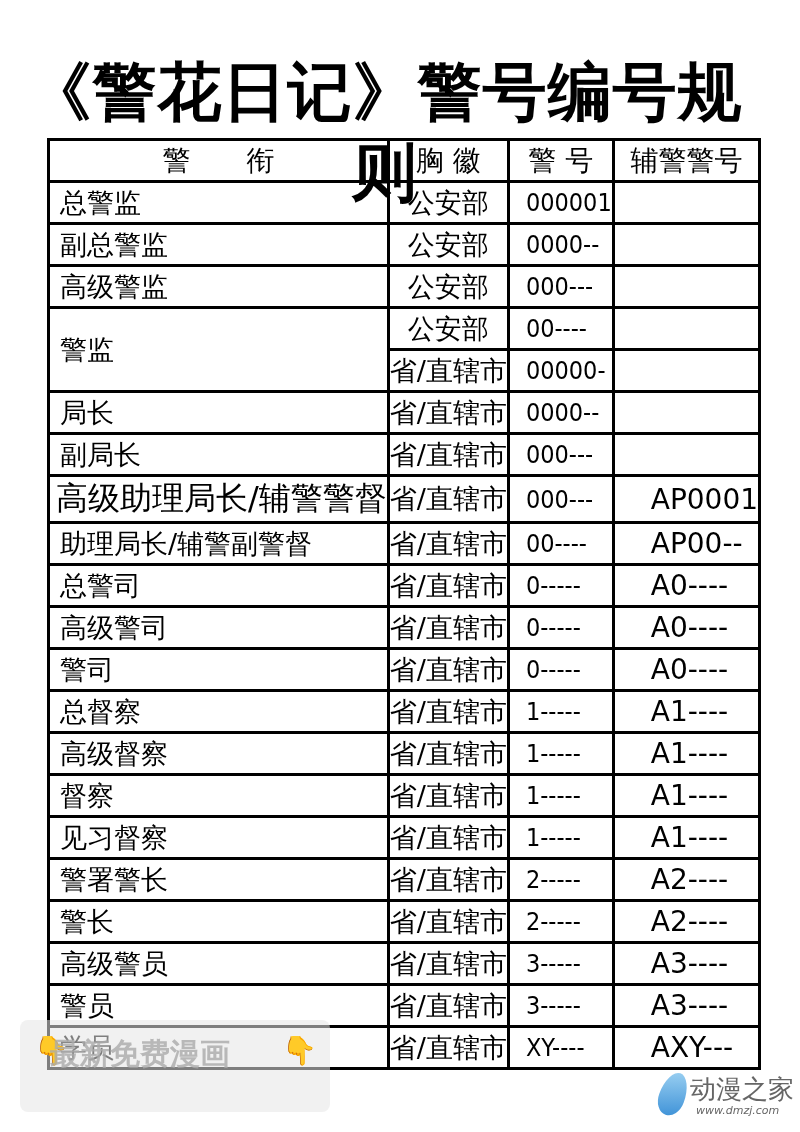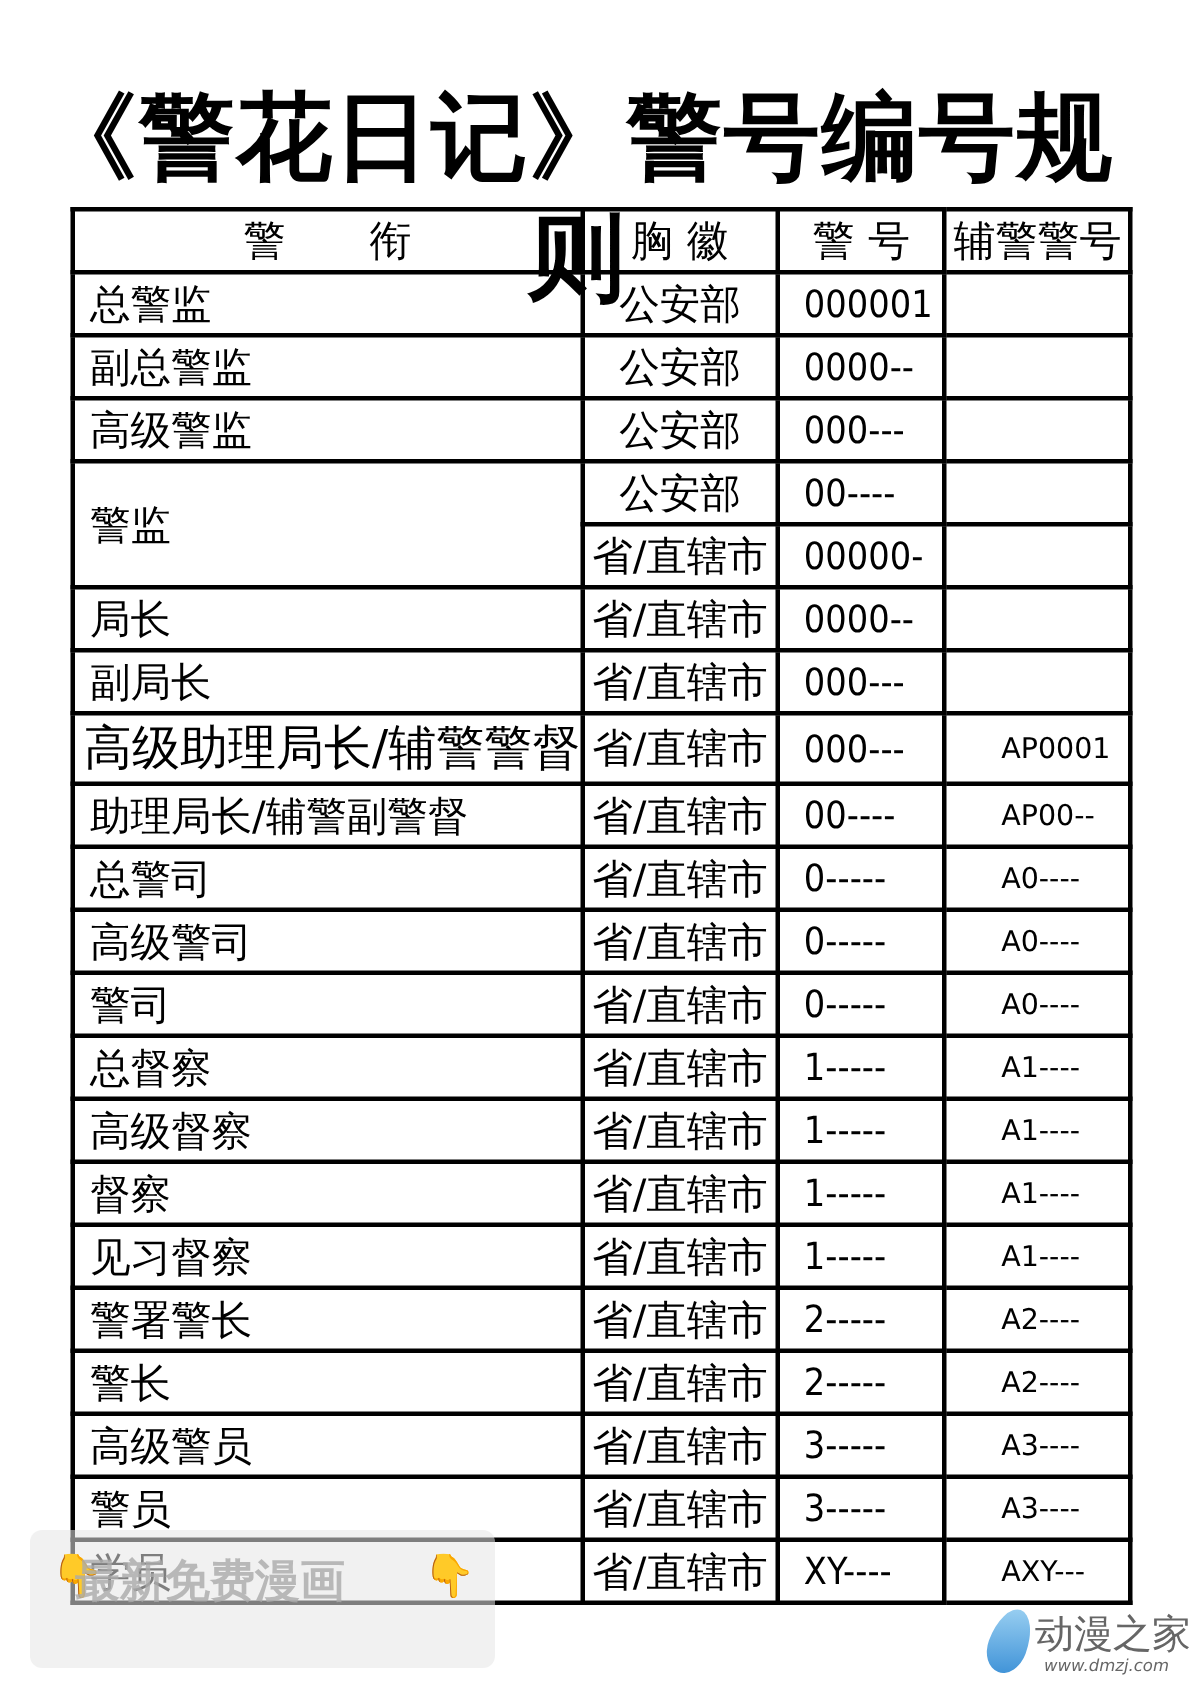--- a/index.html
+++ b/index.html
@@ -5,21 +5,21 @@
   html,body{margin:0;padding:0;background:#fff;}
   body{width:800px;height:1132px;position:relative;overflow:hidden;font-family:"DejaVu Sans",sans-serif;color:#000;}
   .title{position:absolute;left:0;top:52px;width:770px;text-align:center;font-size:64px;font-weight:bold;letter-spacing:1px;line-height:80px;}
   table{position:absolute;left:47px;top:138px;border-collapse:collapse;width:708px;}
   td,th{border:3px solid #000;padding:0;height:39px;font-size:27px;font-weight:normal;white-space:nowrap;overflow:hidden;}
   th{font-size:28px;}
   col.c1{width:285px;} col.c2{width:153px;} col.c3{width:127px;} col.c4{width:143px;}
   .rank{text-align:left;padding-left:10px;}
   .badge{text-align:center;}
   .num{text-align:left;padding-left:16px;font-family:"DejaVu Sans Condensed","DejaVu Sans",sans-serif;font-size:25px;margin-left:19px;}
-  .aux{text-align:left;padding-left:36px;font-size:19px;margin-left:39px;}
+  .aux{text-align:left;padding-left:36px;font-size:28px;margin-left:39px;}
   .wm1{position:absolute;left:20px;top:1020px;width:310px;height:92px;background:rgba(230,230,230,0.55);border-radius:8px;}
   .wm1 .t1{position:absolute;left:30px;top:14px;font-size:30px;color:rgba(170,170,170,0.8);font-weight:bold;}
   .wm1 .t2{position:absolute;left:10px;top:52px;font-size:30px;color:rgba(170,170,170,0.8);}
   .hand{position:absolute;top:14px;font-size:28px;color:#f2b61c;}
   .wm2{position:absolute;left:660px;top:1068px;width:140px;height:64px;}
   .wm2 .drop{position:absolute;left:0;top:4px;width:26px;height:44px;background:linear-gradient(160deg,#9fd3f3,#3a8fd6);border-radius:50% 50% 50% 50%/60% 60% 40% 40%;transform:rotate(20deg);}
   .wm2 .n{position:absolute;left:30px;top:4px;font-size:26px;color:#666;}
   .wm2 .u{position:absolute;left:36px;top:36px;font-size:11px;color:#666;font-style:italic;}
 </style>
 </head>

